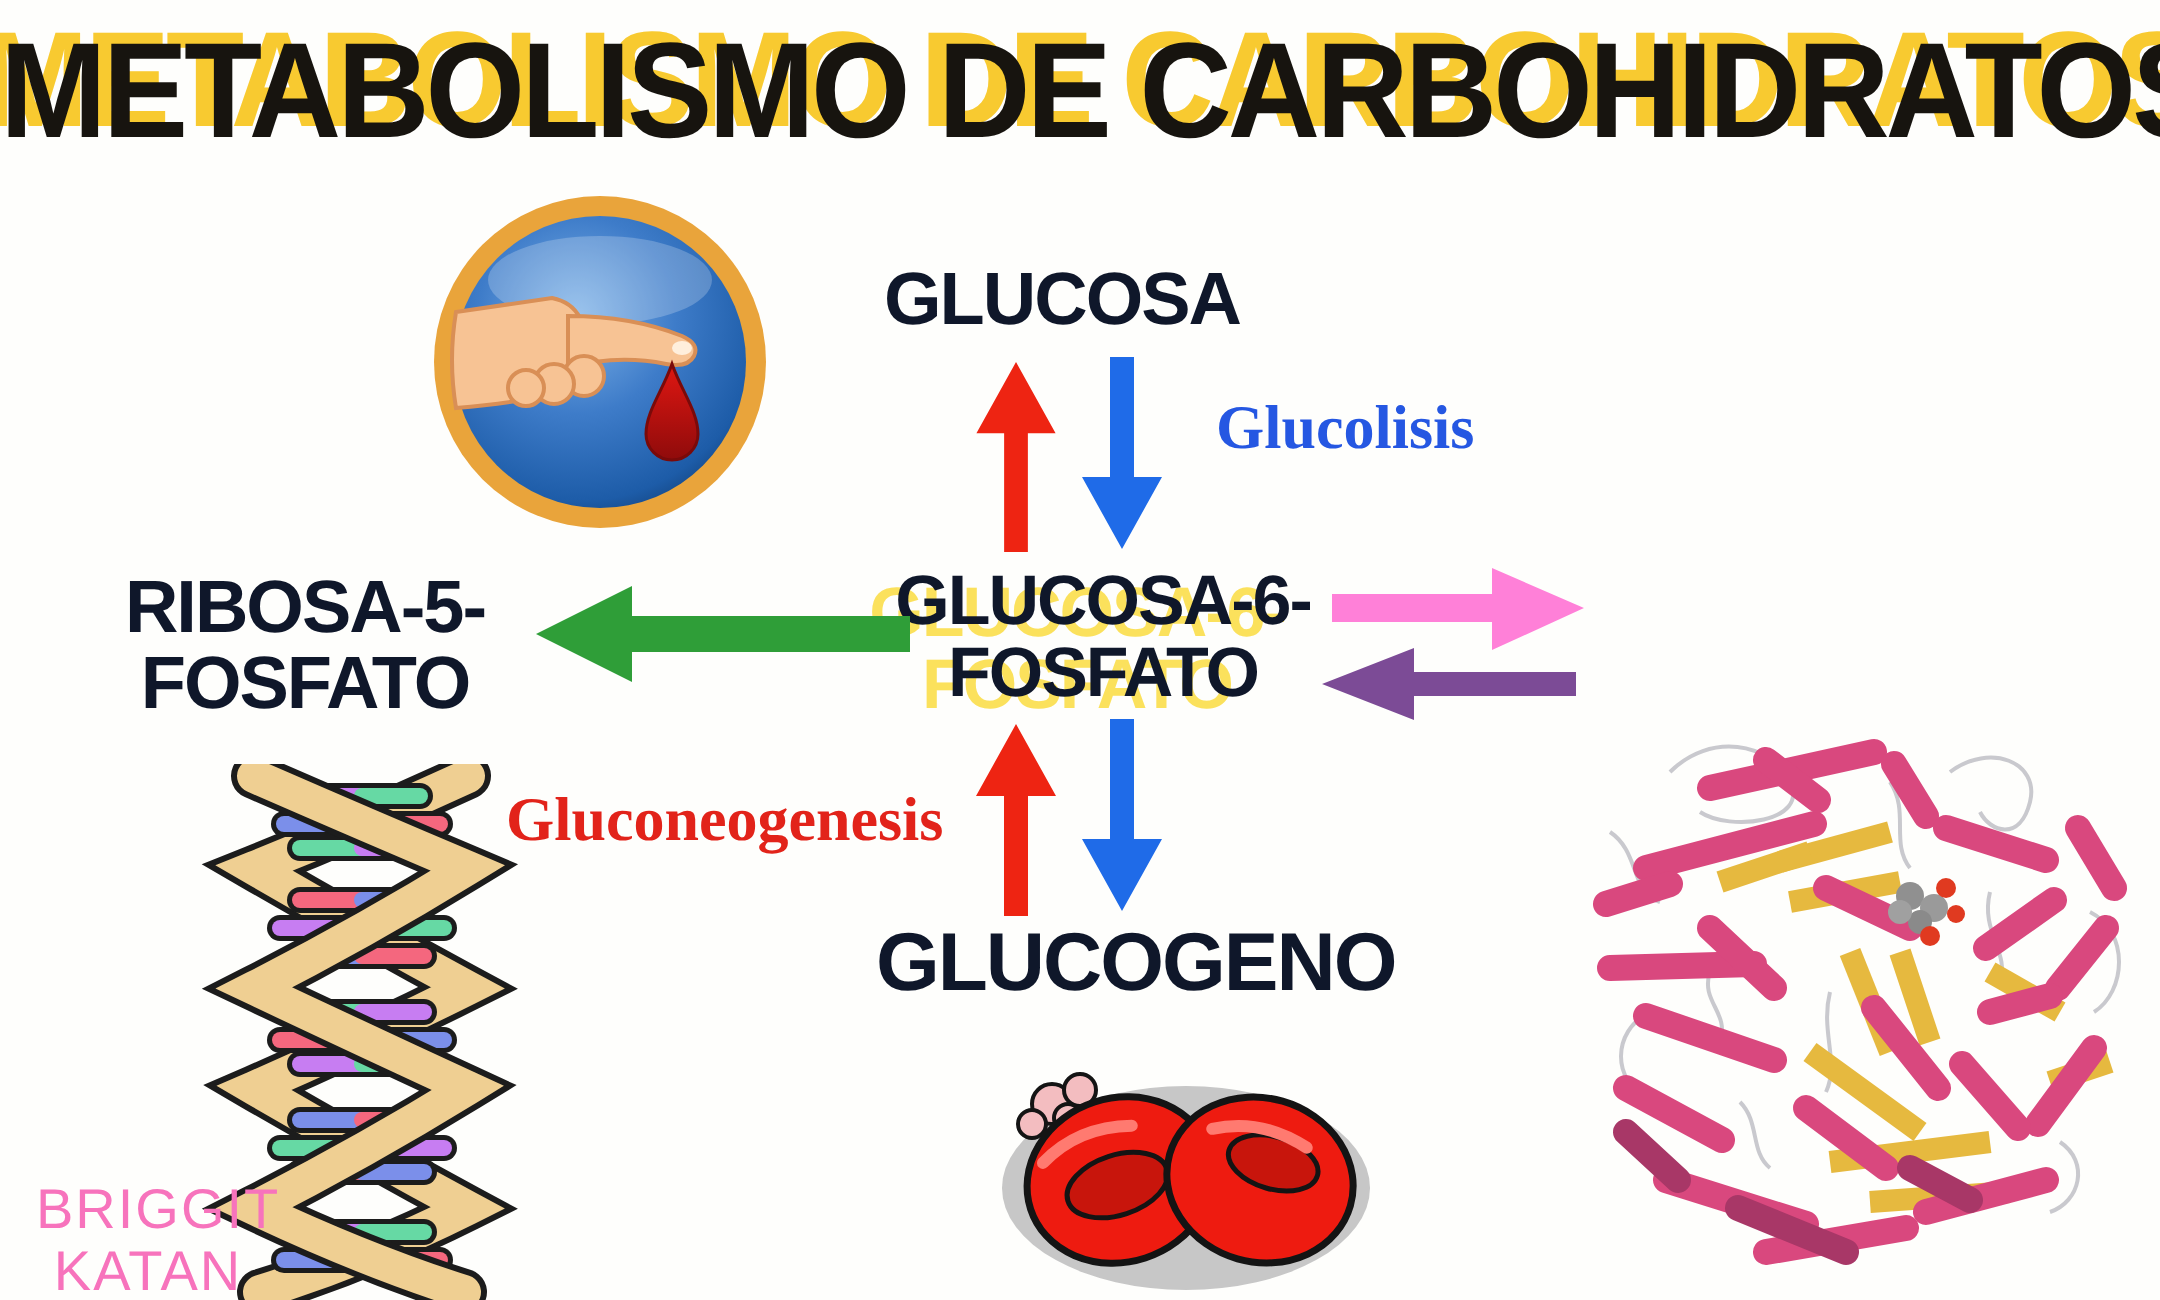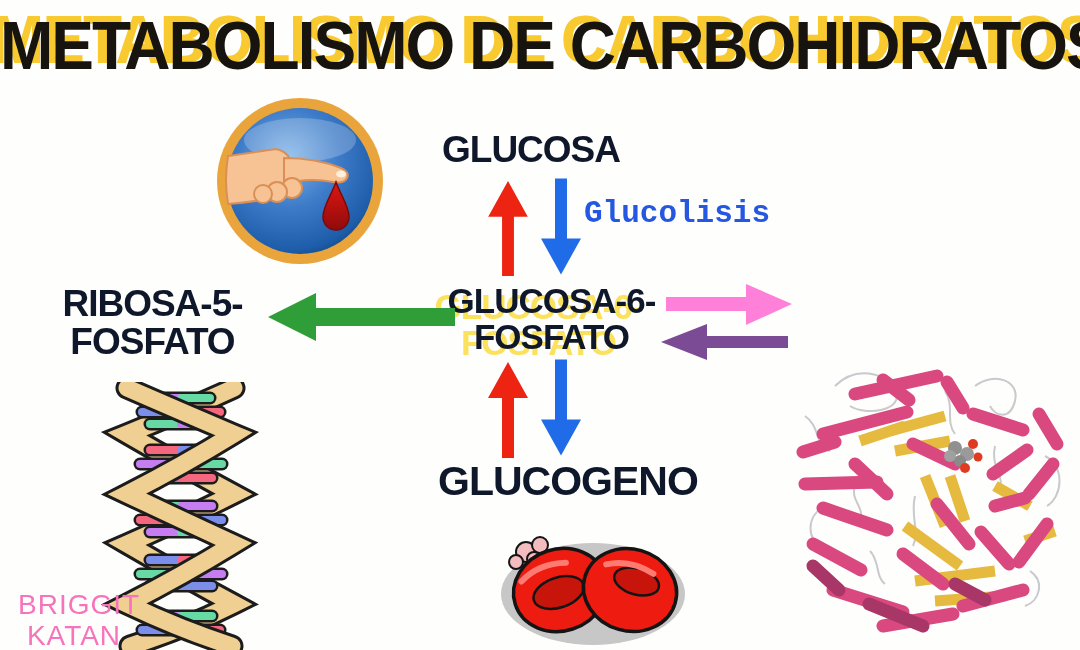--- a/index.html
+++ b/index.html
@@ -14,21 +14,21 @@
   .node{position:absolute;font-weight:bold;color:#0f172a;text-align:center;line-height:1.02;
         letter-spacing:-1px;}
   .node-glucosa{left:411px;top:131px;width:240px;font-size:37px;}
   .node-g6p{left:429px;top:283px;width:245px;font-size:35px;
             text-shadow:-13px 6px 0 var(--g6p_highlight);}
   .node-ribosa{left:35px;top:285px;width:235px;font-size:37px;}
   .node-glucogeno{left:818px;top:301px;width:245px;font-size:37px;}
   .node-piruvato{left:438px;top:461px;width:205px;font-size:41px;}
   
   .pathway{position:absolute;font-family:"Liberation Serif",serif;font-weight:bold;font-size:31px;}
-  .pathway-glucolisis{left:584px;top:196px;color:var(--glucolisis_blue);font-family:Liberation Mono, monospace;}
+  .pathway-glucolisis{left:608px;top:196px;color:var(--glucolisis_blue);}
   .pathway-gluconeogenesis{left:253px;top:392px;color:var(--gluconeogenesis_red);}
   
   .credit{position:absolute;left:18px;top:590px;width:112px;text-align:center;
           font-weight:normal;font-size:28px;line-height:1.1;letter-spacing:1px;
           color:var(--credit_pink);}
   
   .arrow{position:absolute;}
   .a-red{fill:var(--arrow_red);}   .a-blue{fill:var(--arrow_blue);}
   .a-green{fill:var(--arrow_green);} .a-pink{fill:var(--arrow_pink);}
   .a-purple{fill:var(--arrow_purple);}
@@ -110,20 +110,21 @@
   </svg>
 
 
   <svg class="arrow" style="left:486px;top:362px;" width="44" height="96" viewBox="0 0 44 96">
     <polygon class="a-red" points="22,0 42,36 28,36 28,96 16,96 16,36 2,36"></polygon>
   </svg>
   <svg class="arrow" style="left:539px;top:359px;" width="44" height="97" viewBox="0 0 44 96">
     <polygon class="a-blue" points="22,96 2,60 16,60 16,0 28,0 28,60 42,60"></polygon>
   </svg>
 
+  <div class="pathway pathway-gluconeogenesis">Gluconeogenesis</div>
 
   <div class="node node-piruvato">GLUCOGENO</div>
 
   <svg class="illo" style="left:92px;top:382px;" width="178" height="268" viewBox="0 0 178 268">
     <g>
       <path class="strand-outline" d="M142,6 Q90,30 35,52 Q90,84 142,112 Q90,138 35,162 Q90,194 142,222 Q90,248 38,264"></path>
       <path class="strand" d="M142,6 Q90,30 35,52 Q90,84 142,112 Q90,138 35,162 Q90,194 142,222 Q90,248 38,264"></path>
     </g>
     <g>
       <line class="rung-o" x1="60" y1="16" x2="118" y2="16"></line>

